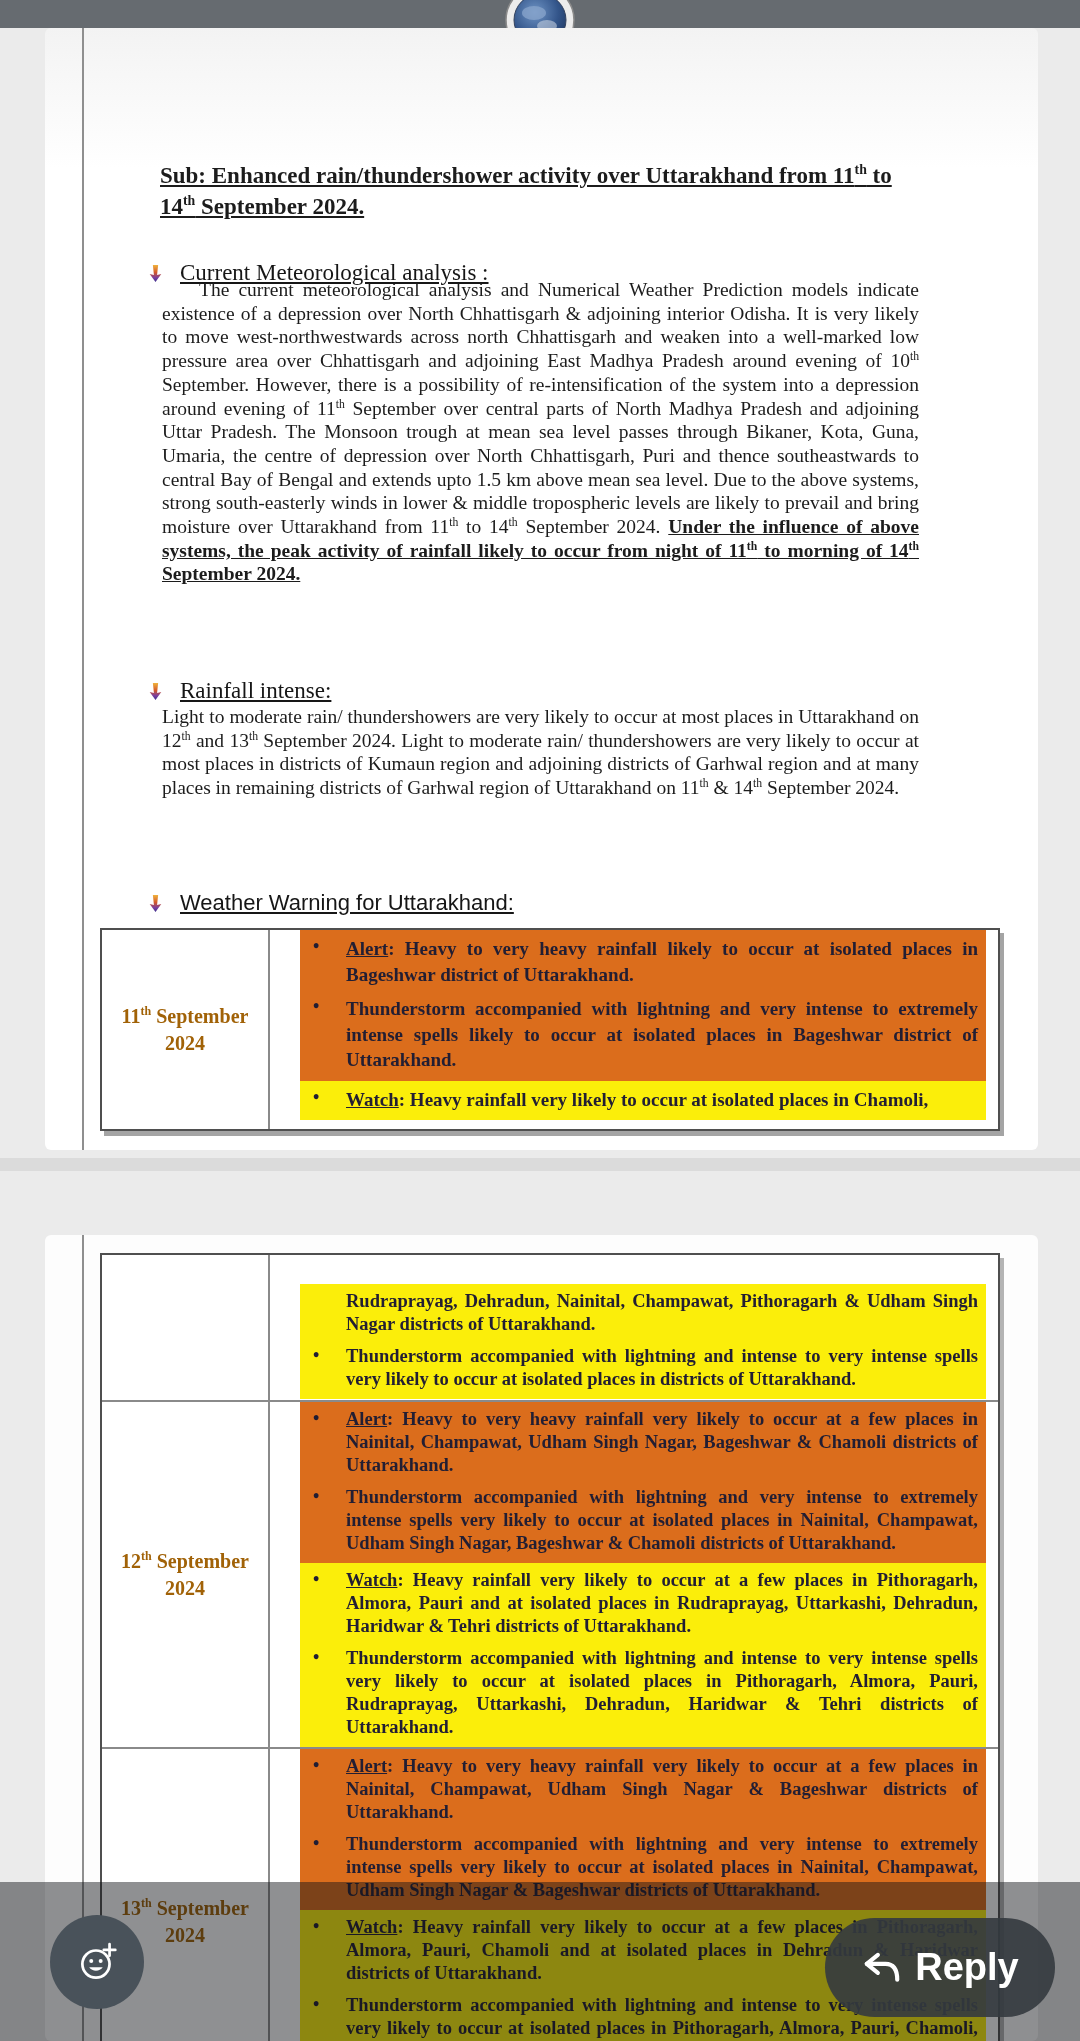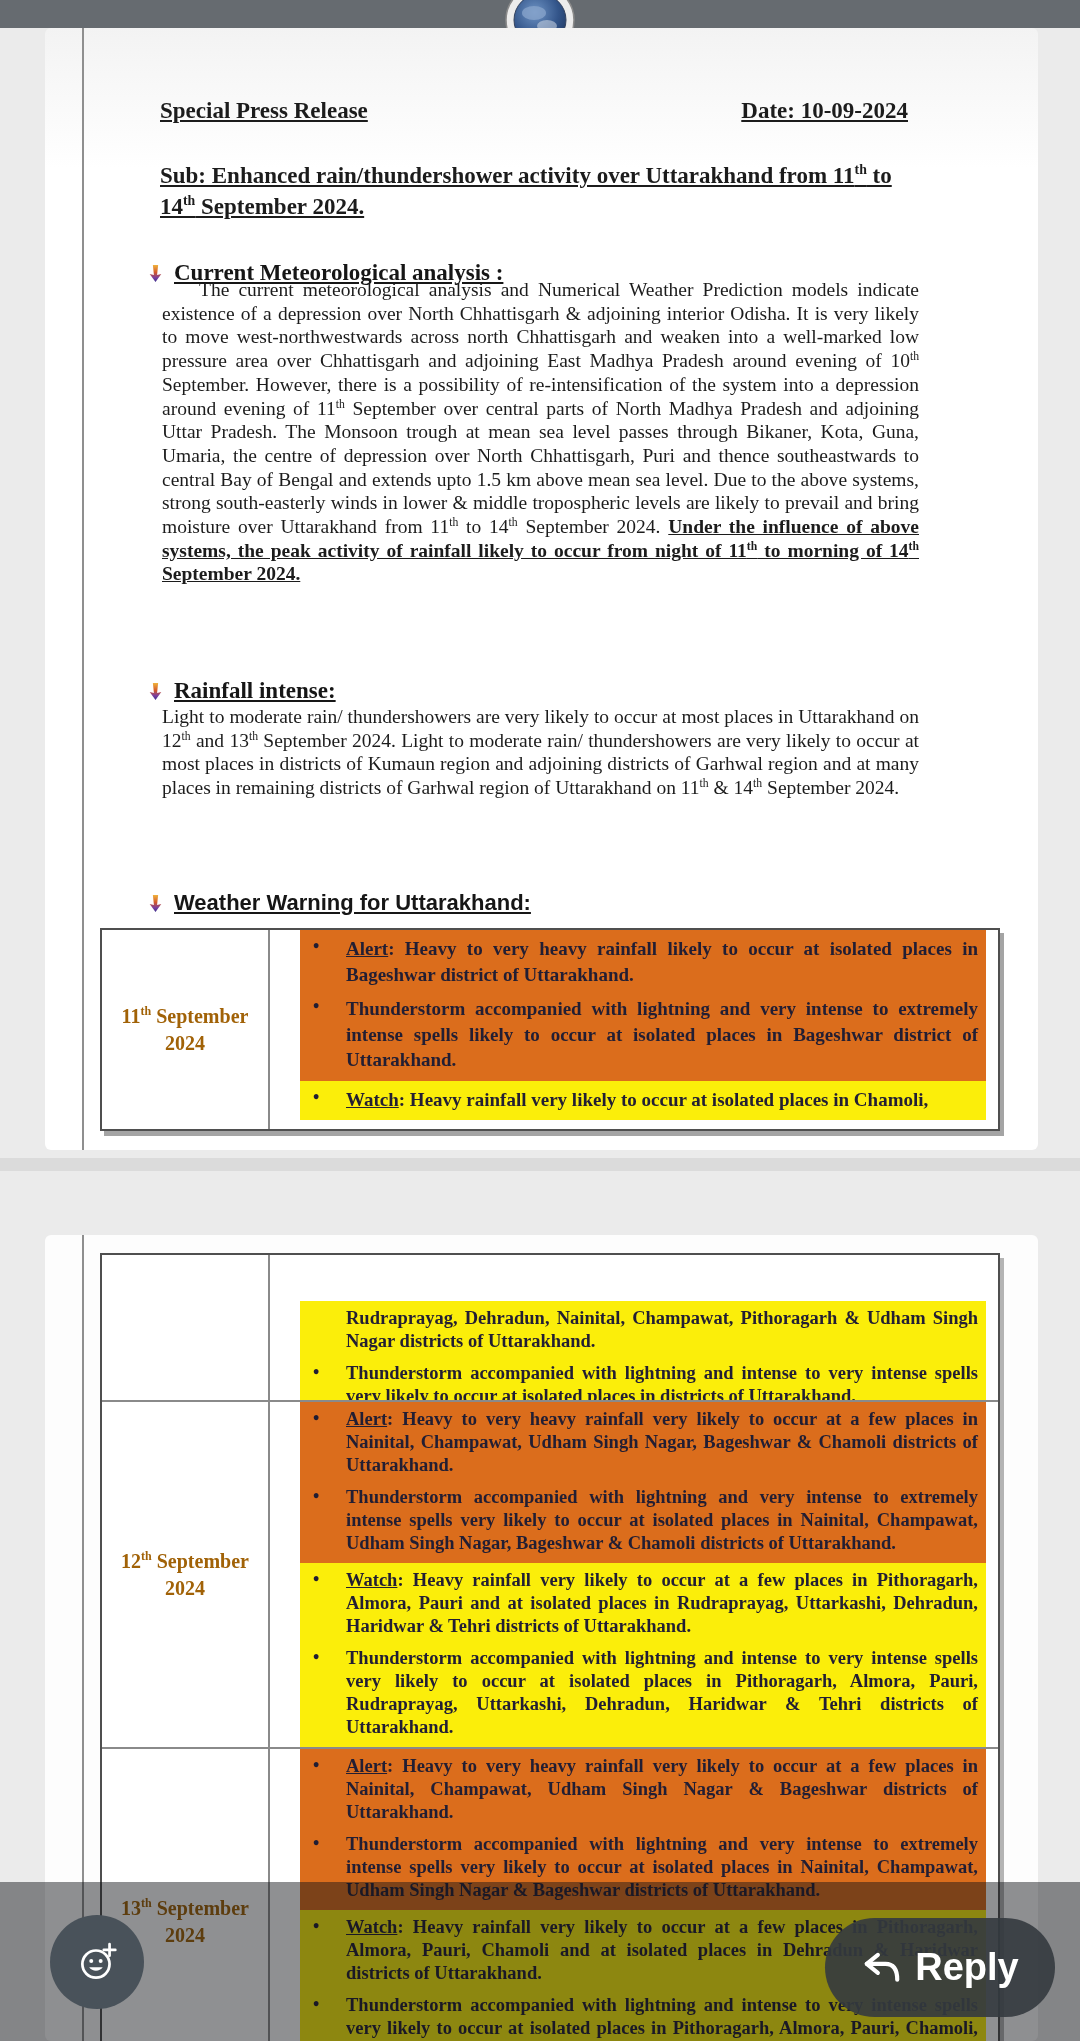--- a/index.html
+++ b/index.html
@@ -13,21 +13,21 @@
   #page2{top:1235px;height:806px;overflow:hidden;}
   .page-edge{position:absolute;left:37px;top:0;bottom:0;width:2px;background:#8f8f8f;}
   .divider-band{position:absolute;left:0;top:1158px;width:1080px;height:13px;background:#dbdbdb;}
   #logo{position:absolute;left:488px;top:0;width:104px;height:66px;}
 
   .doc-header{position:absolute;left:115px;top:70px;width:748px;display:flex;justify-content:space-between;}
   .doc-header .h-txt{font-size:23px;font-weight:bold;text-decoration:underline;}
   .subject{position:absolute;left:115px;top:132px;width:770px;font-size:23px;font-weight:bold;line-height:31px;}
   .subject div{text-decoration:underline;}
 
-  .sec-heading{position:absolute;display:flex;align-items:center;gap:11px;font-size:23px;font-weight:bold;color:#161616;}
+  .sec-heading{position:absolute;display:flex;align-items:center;gap:17px;font-size:23px;font-weight:normal;color:#161616;}
   .sec-heading .txt{text-decoration:underline;}
   #heading-0{left:103px;top:232px;}
   #heading-1{left:103px;top:650px;}
   #heading-2{left:103px;top:862px;font-family:"Liberation Sans",sans-serif;font-size:22px;}
   .h-bullet{width:15px;height:19px;flex:none;}
 
   .para{position:absolute;left:117px;width:757px;font-size:19.5px;line-height:23.7px;text-align:justify;}
   #para-0{top:250px;text-indent:37px;}
   #para-1{top:677px;}
   .seg-bu{font-weight:bold;text-decoration:underline;}
@@ -45,21 +45,21 @@
   .blk-orange{background:#DB6D1C;}
   .blk-yellow{background:#FBEE0A;}
   #table1 .blk-yellow{margin-bottom:9px;}
   .item{display:flex;margin-top:9px;}
   .item:first-child{margin-top:0;}
   .bullet{flex:none;width:33px;padding-left:13px;font-weight:bold;color:#201d33;font-size:18px;}
   .itext{flex:1;text-align:justify;font-weight:bold;color:#221e33;font-size:18.5px;line-height:23px;}
   #table1 .itext{font-size:19px;line-height:25.5px;}
   .lead{text-decoration:underline;margin-top:21px;}
   .row-cont{height:145px;}
-  .row-cont .t-content{padding-top:46px;}
+  .row-cont .t-content{padding-top:29px;}
   sup{font-size:60%;vertical-align:super;line-height:0;}
 
   #dim{position:absolute;left:0;top:1882px;width:1080px;height:159px;background:rgba(16,19,23,.47);}
   #emoji-btn{position:absolute;left:50px;top:1915px;width:94px;height:94px;border-radius:50%;
              background:#49525a;display:flex;align-items:center;justify-content:center;cursor:pointer;}
   #reply-btn{position:absolute;left:825px;top:1918px;width:230px;height:99px;border-radius:50px;
              background:rgba(52,58,63,.9);display:flex;align-items:center;justify-content:center;gap:12px;
              color:#fff;font-family:"Liberation Sans",sans-serif;font-weight:bold;font-size:38px;cursor:pointer;}
   .defs-svg{position:absolute;width:0;height:0;}
 </style>
@@ -91,24 +91,20 @@
   <ellipse cx="59" cy="26" rx="10" ry="6" fill="#cfd8e6" opacity="0.55"></ellipse>
   <path d="M14 38 Q28 51 44 53 L42 62 Q23 59 9 46 Z" fill="#c4511c" stroke="#8c3a12"></path>
   <path d="M90 38 Q76 51 60 53 L62 62 Q81 59 95 46 Z" fill="#1f8a1f" stroke="#135c13"></path>
   <rect x="46" y="50" width="12" height="12" rx="2" fill="#c9c9c9" stroke="#8a8a8a"></rect>
   <circle cx="52" cy="56" r="3" fill="#e8e8e8" stroke="#8a8a8a"></circle>
 </svg>
 
 <div class="page" id="page1">
   <div class="page-edge"></div>
 
-  <div class="doc-header">
-    <span class="h-txt">Special Press Release</span>
-    <span class="h-txt">Date: 10-09-2024</span>
-  </div>
 
   <div class="subject" id="subject">
       <div>Sub:  Enhanced rain/thundershower activity over Uttarakhand from 11<sup>th</sup> to</div>
       <div>14<sup>th</sup> September 2024.</div>
     </div>
 
   <div class="sec-heading" id="heading-0">
     <svg class="h-bullet" viewBox="0 0 14 18">
         <path fill="url(#bgrad)" d="M7 17 L1.5 9.5 L5.5 10.5 L4.5 1 L9.5 1 L8.5 10.5 L12.5 9.5 Z"></path>
       </svg>

